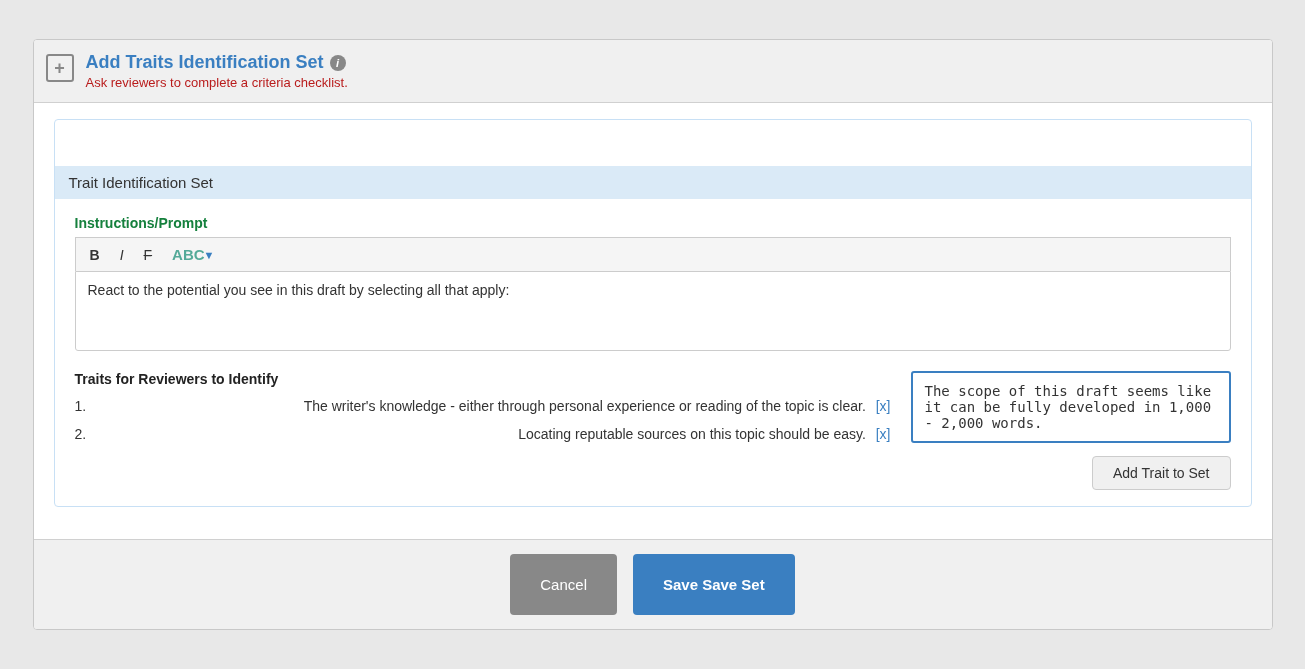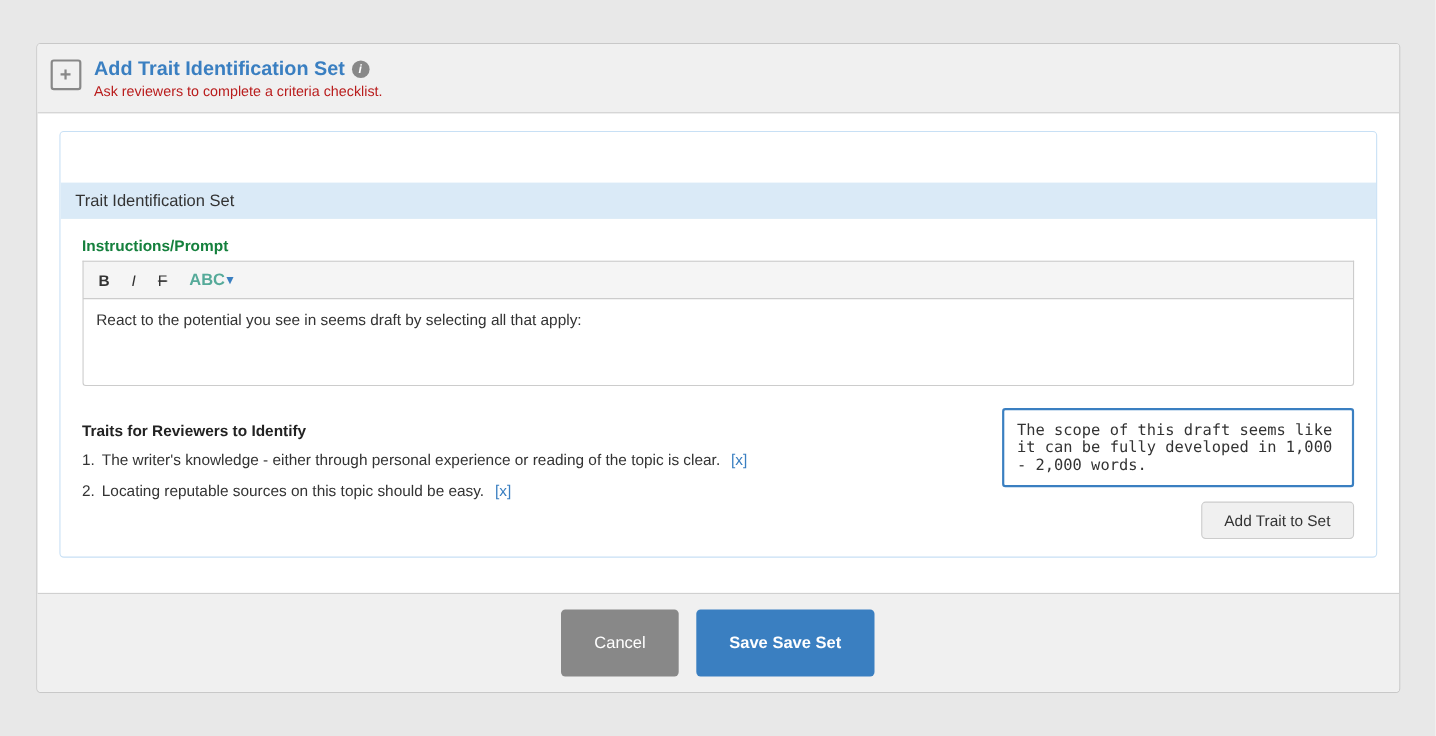--- a/index.html
+++ b/index.html
@@ -157,40 +157,39 @@
       align-items: flex-start;
     }
     .traits-left { flex: 1; }
     .traits-right { width: 320px; flex-shrink: 0; }
 
     .traits-title {
       font-weight: bold;
       font-size: 14px;
       color: #222;
       margin-bottom: 10px;
-      margin-top: 12px;
     }
     .traits-list {
       list-style: none;
       padding: 0;
     }
     .traits-list li {
       display: flex;
       align-items: flex-start;
       margin-bottom: 8px;
       font-size: 14px;
       color: #333;
       line-height: 1.4;
     }
     .trait-number {
       min-width: 18px;
       font-weight: normal;
       color: #333;
     }
-    .trait-text { flex: 1; }
+    .trait-text { flex: 1; text-align: right; }
     .trait-remove {
       color: #3a7fc1;
       cursor: pointer;
       margin-left: 6px;
       white-space: nowrap;
     }
 
     
     .trait-input-box {
       border: 2px solid #3a7fc1;
@@ -251,21 +250,21 @@
 
 <div class="modal-wrapper">
   <div class="modal">
 
     <div class="modal-header">
       <div class="header-icon-box">
         <span>+</span>
       </div>
       <div class="header-text">
         <div class="header-title">
-          <span>Add Trait Identification Set</span>
+          <span>Add Traits Identification Set</span>
           <span class="info-icon">i</span>
         </div>
         <div class="header-subtitle">Ask reviewers to complete a criteria checklist.</div>
       </div>
     </div>
 
     <div class="modal-body">
 
       <div class="section-card">
         <div class="section-card-header">Trait Identification Set</div>
@@ -277,21 +276,21 @@
             <button class="rte-btn rte-bold">B</button>
             <button class="rte-btn rte-italic">I</button>
             <button class="rte-btn rte-strike">F</button>
             <button class="rte-btn" style="display:flex;align-items:center;gap:2px;">
               <span class="spellcheck-icon">ABC</span>
               <span class="spellcheck-arrow">▼</span>
             </button>
           </div>
 
           <div class="rte-content" contenteditable="true" style="">
-            <span>React to the potential you see in seems draft by selecting all that apply:</span>
+            <span>React to the potential you see in this draft by selecting all that apply:</span>
           </div>
 
           <div class="traits-section">
 
             <div class="traits-left">
               <div class="traits-title">Traits for Reviewers to Identify</div>
               <ol class="traits-list" style="padding-left:0;">
                 <li>
                   <span class="trait-number">1.</span>
                   <span class="trait-text">

